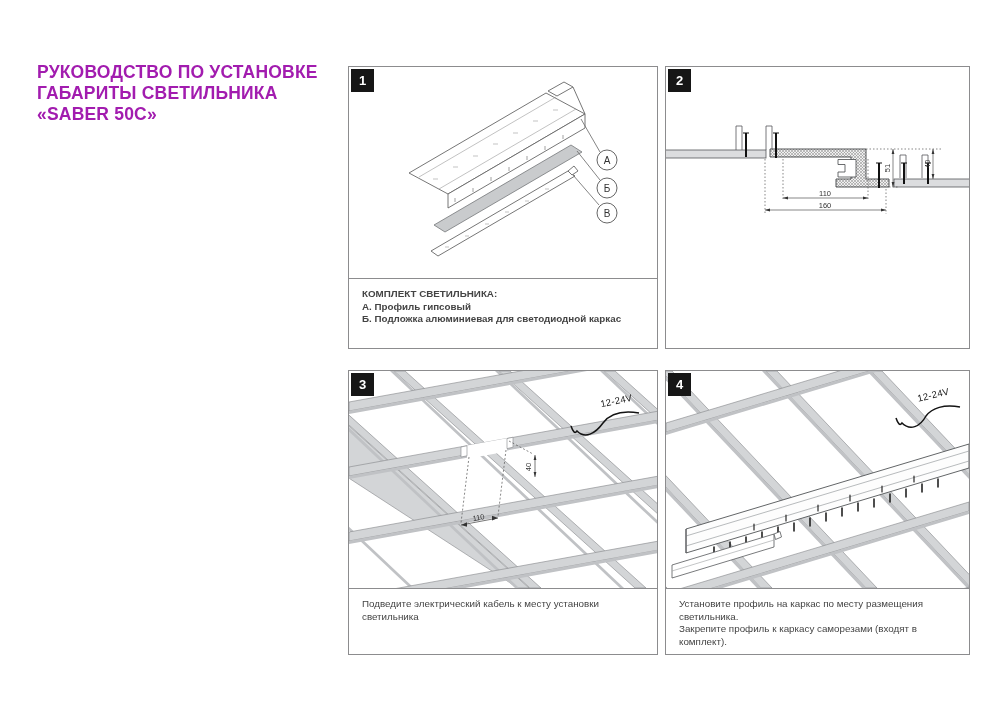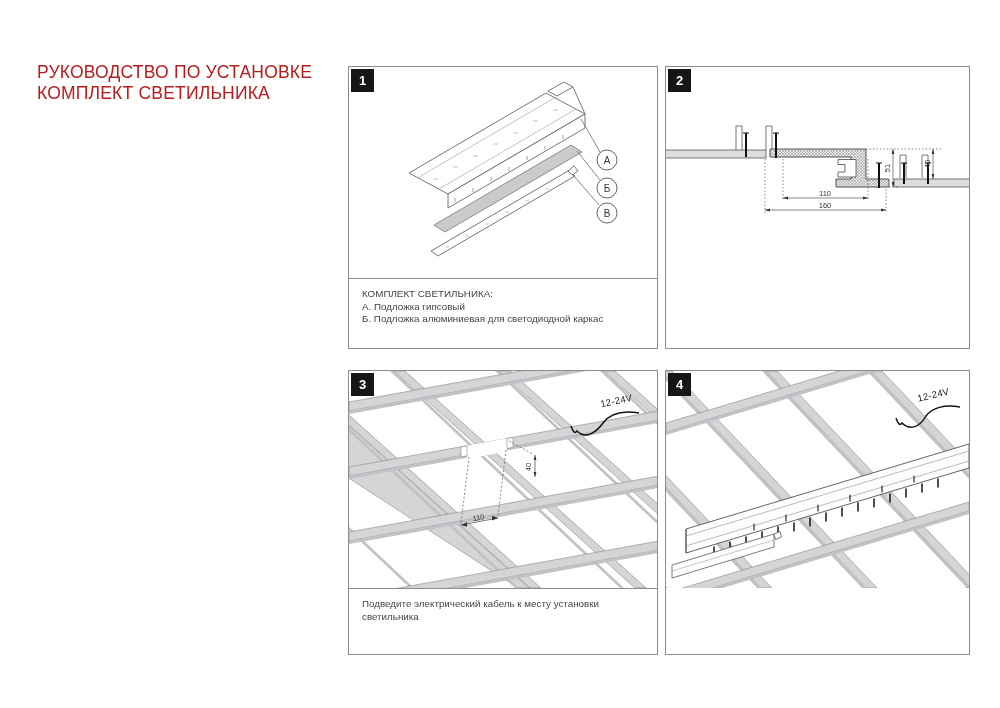--- a/index.html
+++ b/index.html
@@ -1,49 +1,50 @@
 <!DOCTYPE html>
 <html><head>
 <meta charset="utf-8">
 <style>
   html,body{margin:0;padding:0;background:#fff;}
   .page{position:relative;width:1000px;height:708px;background:#fff;overflow:hidden;
         font-family:"Liberation Sans",sans-serif;}
-  .doc-title{position:absolute;left:37px;top:62px;font-size:17.5px;font-weight:normal;
-        color:#b91c1c;line-height:21px;letter-spacing:.2px;}
+  .doc-title{position:absolute;left:37px;top:62px;font-size:17.5px;font-weight:bold;
+        color:#a21caf;line-height:21px;letter-spacing:.2px;}
   .panel{position:absolute;border:1px solid #8c8c8e;background:#fff;box-sizing:border-box;}
   .panel-1{left:348px;top:66px;width:310px;height:283px;}
   .panel-2{left:665px;top:66px;width:305px;height:283px;}
   .panel-3{left:348px;top:370px;width:310px;height:285px;}
   .panel-4{left:665px;top:370px;width:305px;height:285px;}
   .badge{position:absolute;left:2px;top:2px;width:23px;height:23px;background:#161616;
         color:#fff;font-size:13px;font-weight:bold;display:flex;align-items:center;
         justify-content:center;z-index:3;}
   .diagram{position:absolute;left:0;top:0;right:0;overflow:hidden;}
   .panel-1 .diagram,.panel-2 .diagram{height:211px;}
   .panel-3 .diagram,.panel-4 .diagram{height:217px;}
   .caption{position:absolute;left:0;right:0;bottom:0;border-top:1px solid #8c8c8e;
         padding:9px 13px;font-size:9.8px;line-height:12.5px;color:#444;box-sizing:border-box;}
-  .panel-1 .caption,.panel-2 .caption{height:70px;}
+  .panel-1 .caption,.panel-2 .caption{height:70px;font-weight:bold;}
   .panel-3 .caption,.panel-4 .caption{height:66px;}
   .caption .para + .para{margin-top:12px;font-style:italic;}
   svg{display:block;}
   text{font-family:"Liberation Sans",sans-serif;fill:#333;}
   .dim{font-size:7.5px;}
   .volt{font-size:9.5px;fill:#222;letter-spacing:.3px;}
   .lbl{font-size:10px;fill:#333;}
 </style>
 </head>
 <body>
 
 <div class="page">
 
   <div class="doc-title">
     <div>РУКОВОДСТВО ПО УСТАНОВКЕ</div>
-    <div>КОМПЛЕКТ СВЕТИЛЬНИКА</div>
+    <div>ГАБАРИТЫ СВЕТИЛЬНИКА</div>
+    <div>«SABER 50C»</div>
   </div>
 
   <div class="panel panel-1">
     <div class="badge">1</div>
     <div class="diagram">
       <svg viewBox="0 0 308 211" width="308" height="211">
         <g stroke="#666" stroke-width="0.9" fill="#fff">
           <polygon points="60,106 197,26 236,47 99,127"></polygon>
           <polygon points="99,127 236,47 236,61 99,141"></polygon>
           <polygon points="199,24 215,15 224,20 208,29"></polygon>
@@ -71,21 +72,21 @@
           <circle cx="258" cy="121" r="10" fill="#fff" stroke="#555" stroke-width="0.9"></circle>
           <circle cx="258" cy="146" r="10" fill="#fff" stroke="#555" stroke-width="0.9"></circle>
           <text class="lbl" x="258" y="96.5" text-anchor="middle">А</text>
           <text class="lbl" x="258" y="124.5" text-anchor="middle">Б</text>
           <text class="lbl" x="258" y="149.5" text-anchor="middle">В</text>
         </g>
       </svg>
     </div>
     <div class="caption">
       <div>КОМПЛЕКТ СВЕТИЛЬНИКА:</div>
-      <div>А. Подложка гипсовый</div>
+      <div>А. Профиль гипсовый</div>
       <div>Б. Подложка алюминиевая для светодиодной каркас</div>
     </div>
   </div>
 
   <div class="panel panel-2">
     <div class="badge">2</div>
     <div class="diagram">
       <svg viewBox="0 0 303 211" width="303" height="211">
         <defs>
           <pattern id="hatch" width="3" height="3" patternUnits="userSpaceOnUse">
@@ -223,15 +224,19 @@
           <polygon points="6,194 108,163 108,176 6,207" fill="#fff" stroke="#55585b" stroke-width="0.8"></polygon>
           <line x1="6" y1="200" x2="108" y2="169" stroke="#9a9da0" stroke-width="0.6"></line>
           <polygon points="108,163 114,160.5 115.5,166 109.5,168.5" fill="#fff" stroke="#55585b" stroke-width="0.8"></polygon>
         </g>
         <g>
           <path d="M230,47 C232,53 234,55 236,52 C244,60 254,56 260,45 C266,37 278,33 294,36" stroke="#141414" stroke-width="1.5" fill="none"></path>
           <text class="volt" transform="translate(268,27) rotate(-13)" text-anchor="middle">12-24V</text>
         </g>
       </svg>
     </div>
+    <div class="caption">
+      <div>Установите профиль на каркас по месту размещения светильника.</div>
+      <div>Закрепите профиль к каркасу саморезами (входят в комплект).</div>
+    </div>
   </div>
 
 </div>
 
 </body></html>

